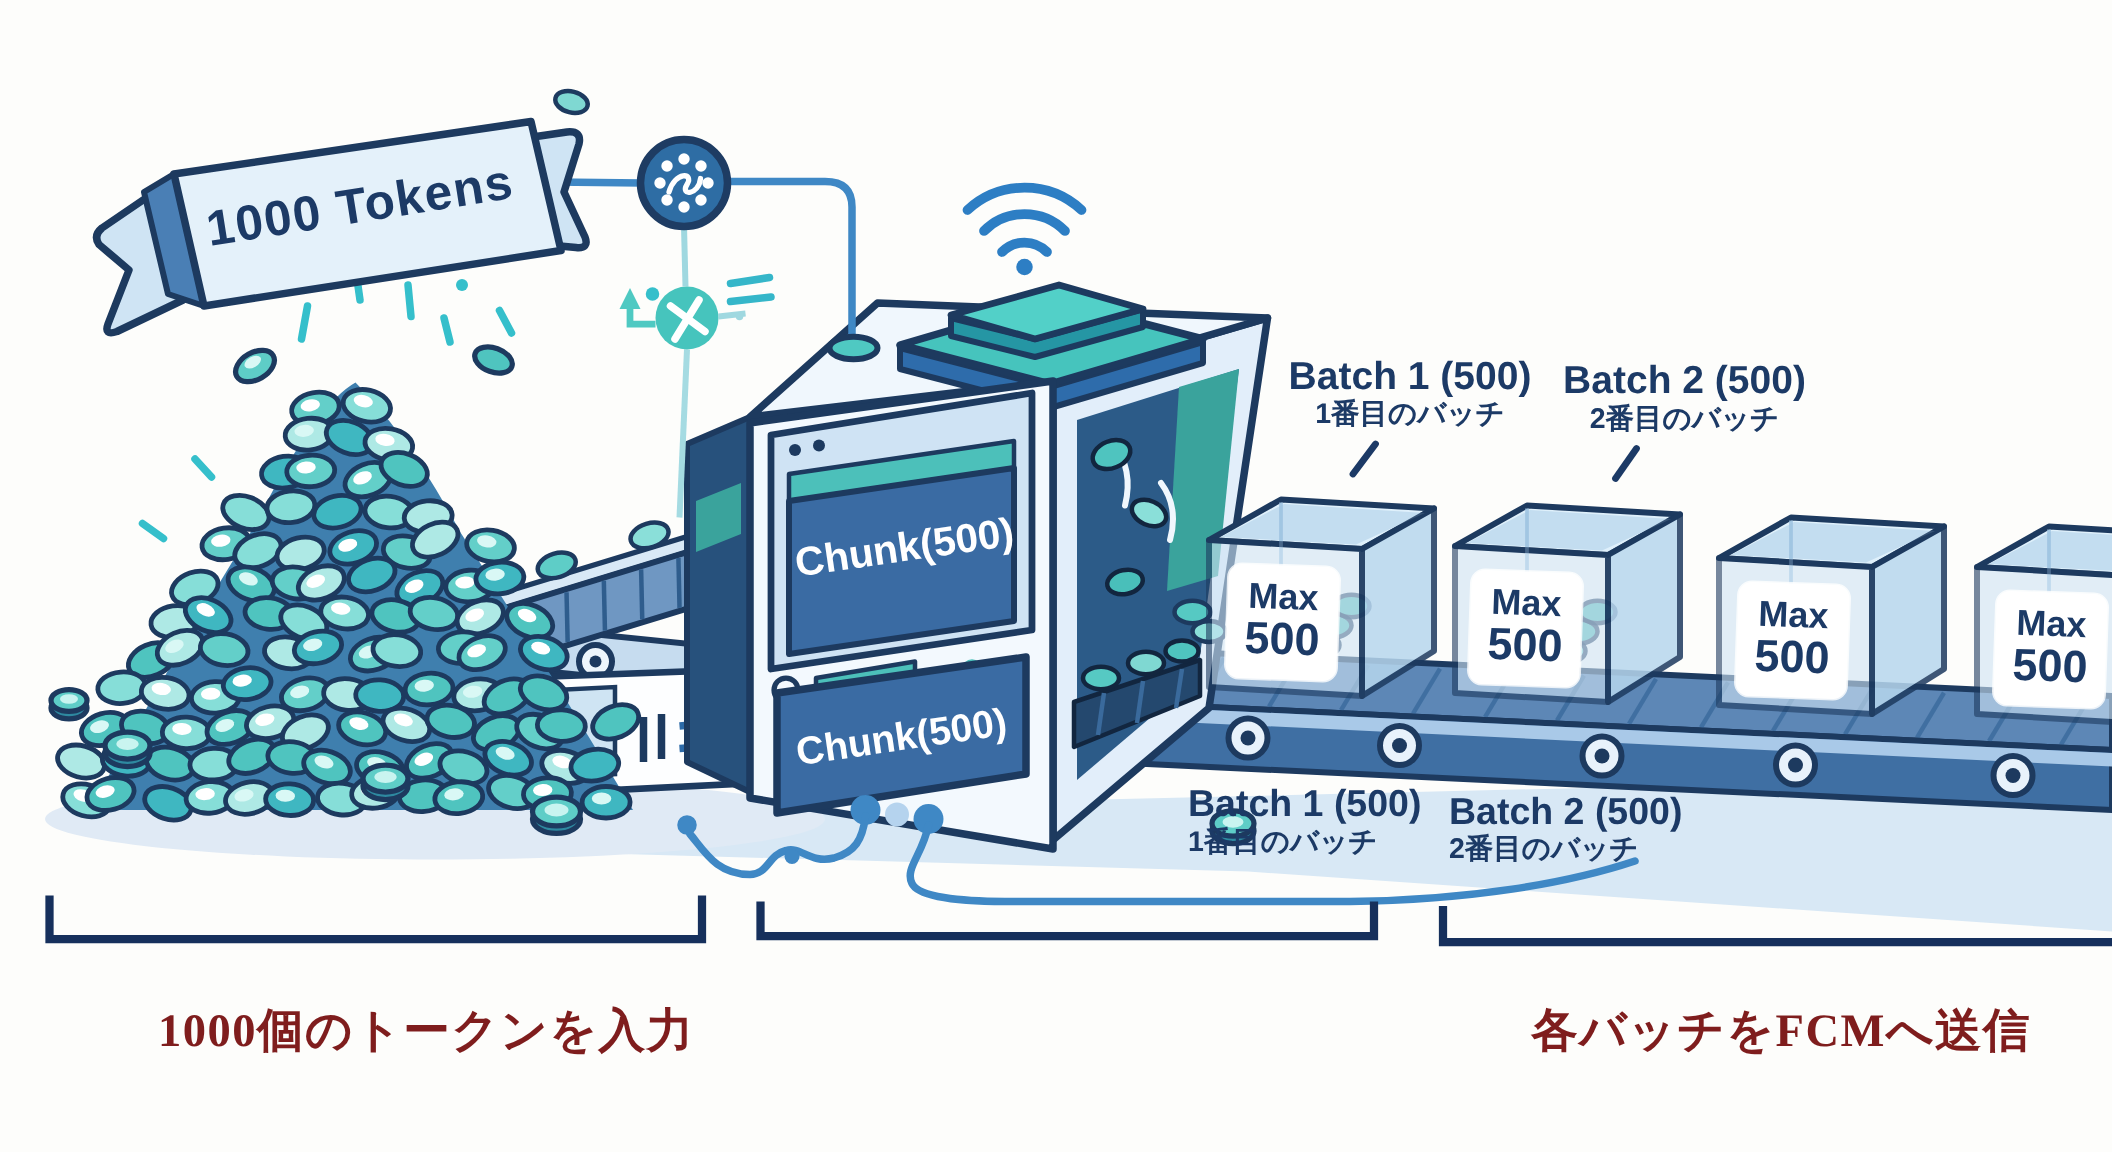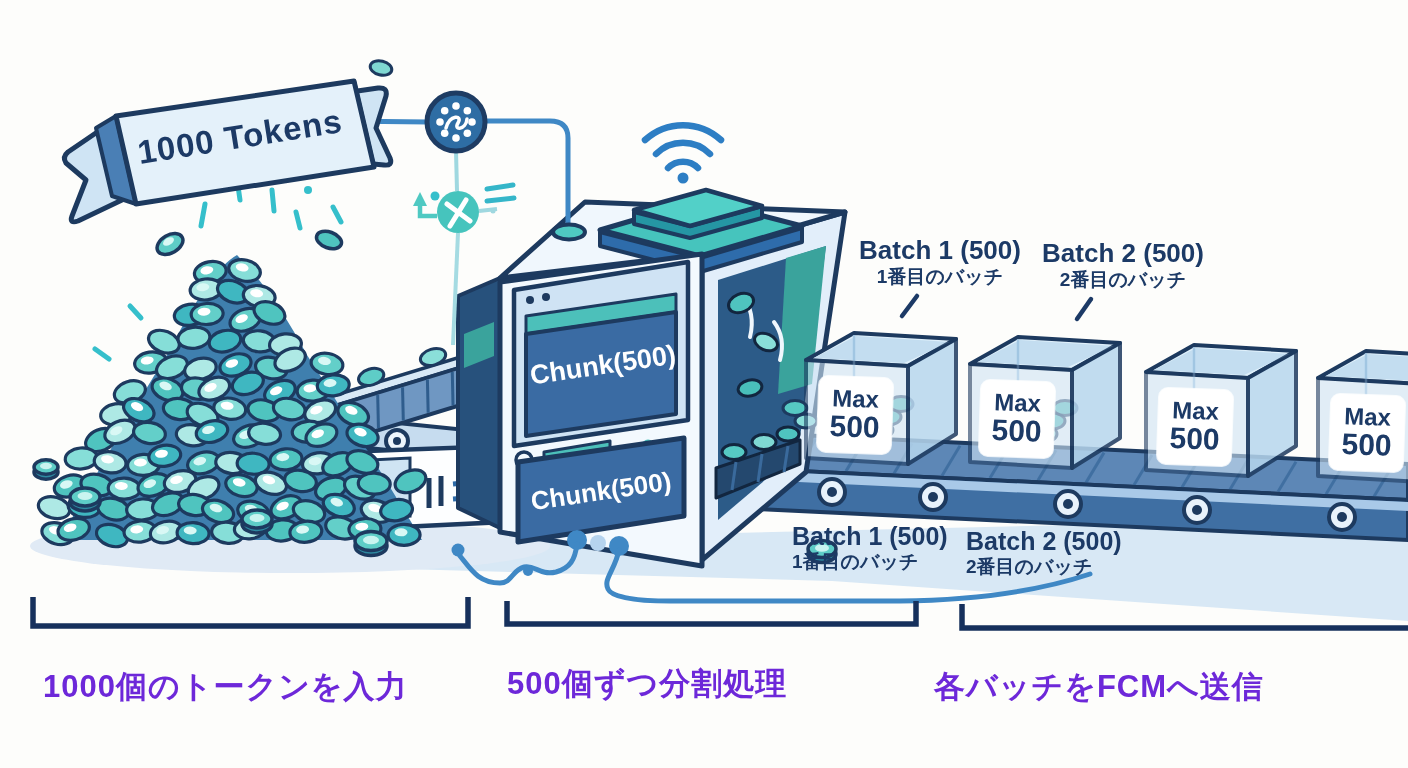--- a/index.html
+++ b/index.html
@@ -25,21 +25,21 @@
   .maxlabel{position:absolute;width:74px;height:76px;background:#ffffff;border-radius:9px;
             display:flex;flex-direction:column;align-items:center;justify-content:center;
             color:#1c3a66;font-weight:bold;line-height:1.02;transform:rotate(2deg);
             box-shadow:0 0 0 1px rgba(255,255,255,.8);}
   .maxlabel .l1{font-size:24px;}
   .maxlabel .l2{font-size:30px;}
   .ml1{left:818px;top:377px;}
   .ml2{left:980px;top:381px;}
   .ml3{left:1158px;top:389px;}
   .ml4{left:1330px;top:395px;}
-  .caption{width:420px;text-align:left;font-size:31px;letter-spacing:1px;color:#6d28d9;}
+  .caption{width:420px;text-align:right;font-size:31px;letter-spacing:1px;color:#7f1d1d;font-family:Liberation Serif, serif;}
   .cap1{left:43px;top:666px;}
   .cap2{left:507px;top:663px;}
   .cap3{left:934px;top:666px;}
 </style>
 </head>
 <body>
 
 <div class="stage">
 <svg class="illus" width="1408" height="768" viewBox="0 0 1408 768">
 
@@ -501,15 +501,14 @@
 <div class="maxlabel ml3">
   <div class="l1">Max</div>
   <div class="l2">500</div>
 </div>
 <div class="maxlabel ml4">
   <div class="l1">Max</div>
   <div class="l2">500</div>
 </div>
 
 <div class="txt caption cap1">1000個のトークンを入力</div>
-<div class="txt caption cap2">500個ずつ分割処理</div>
 <div class="txt caption cap3">各バッチをFCMへ送信</div>
 </div>
 
 </body></html>

